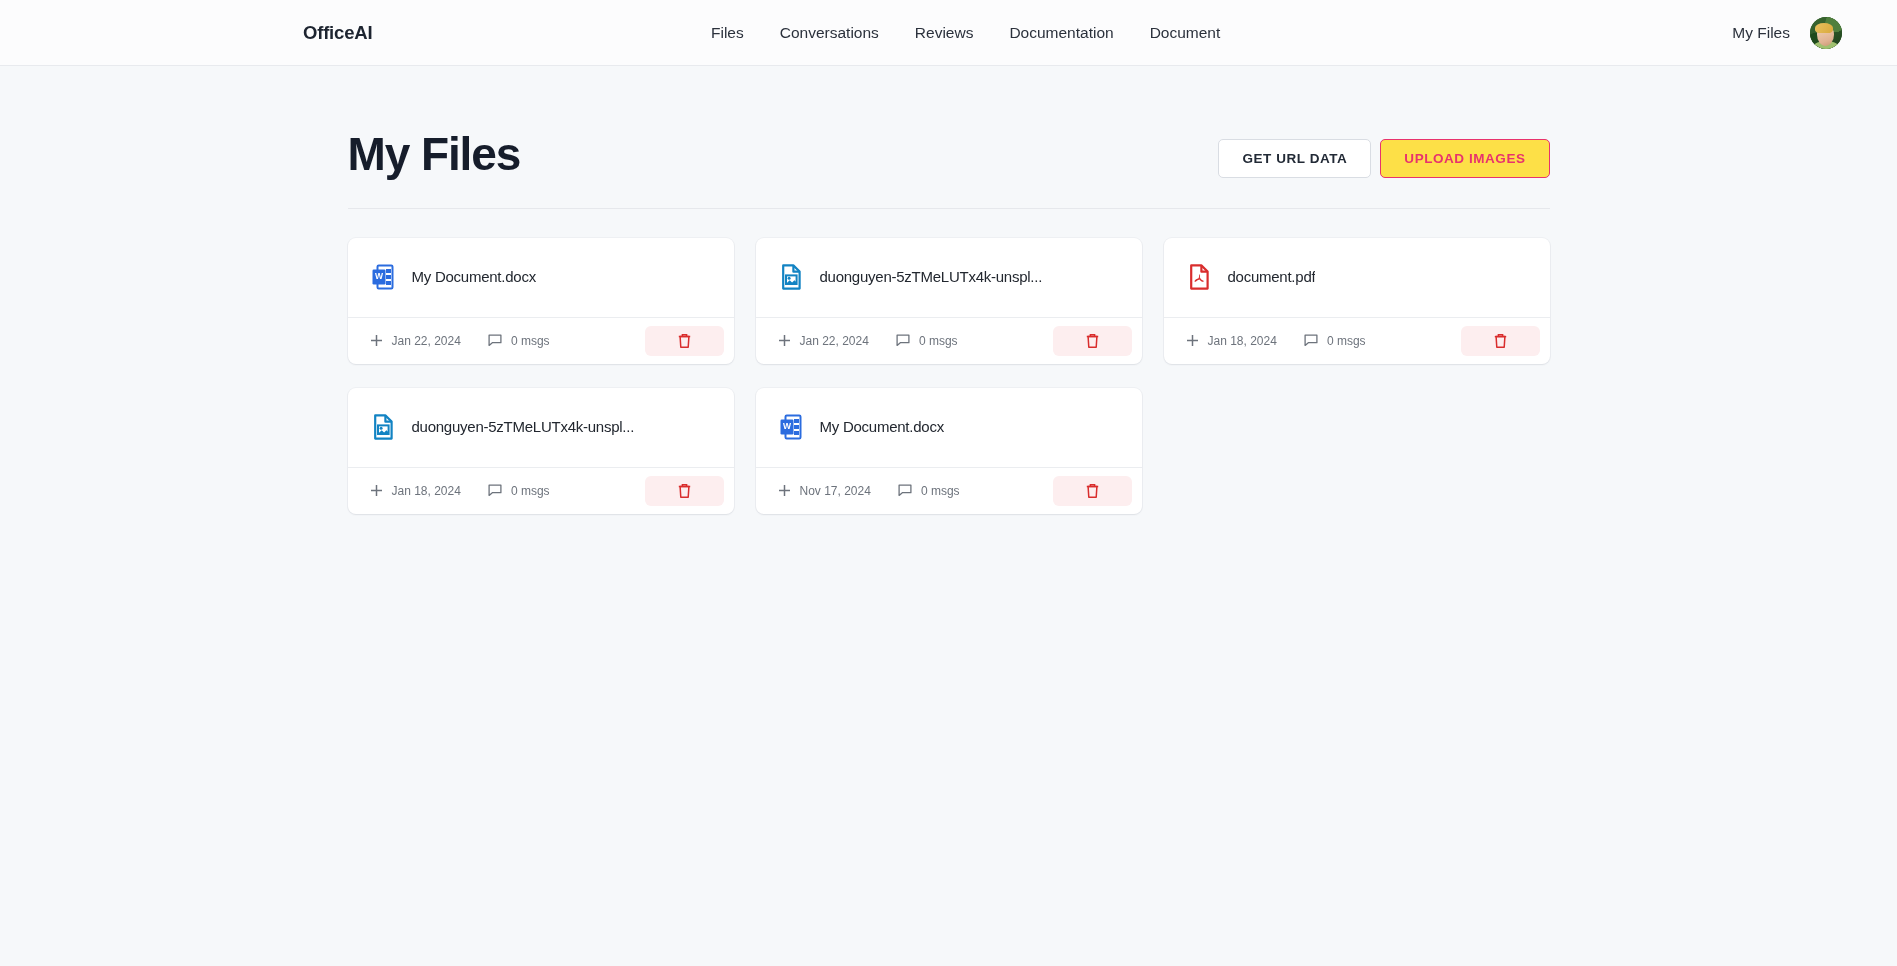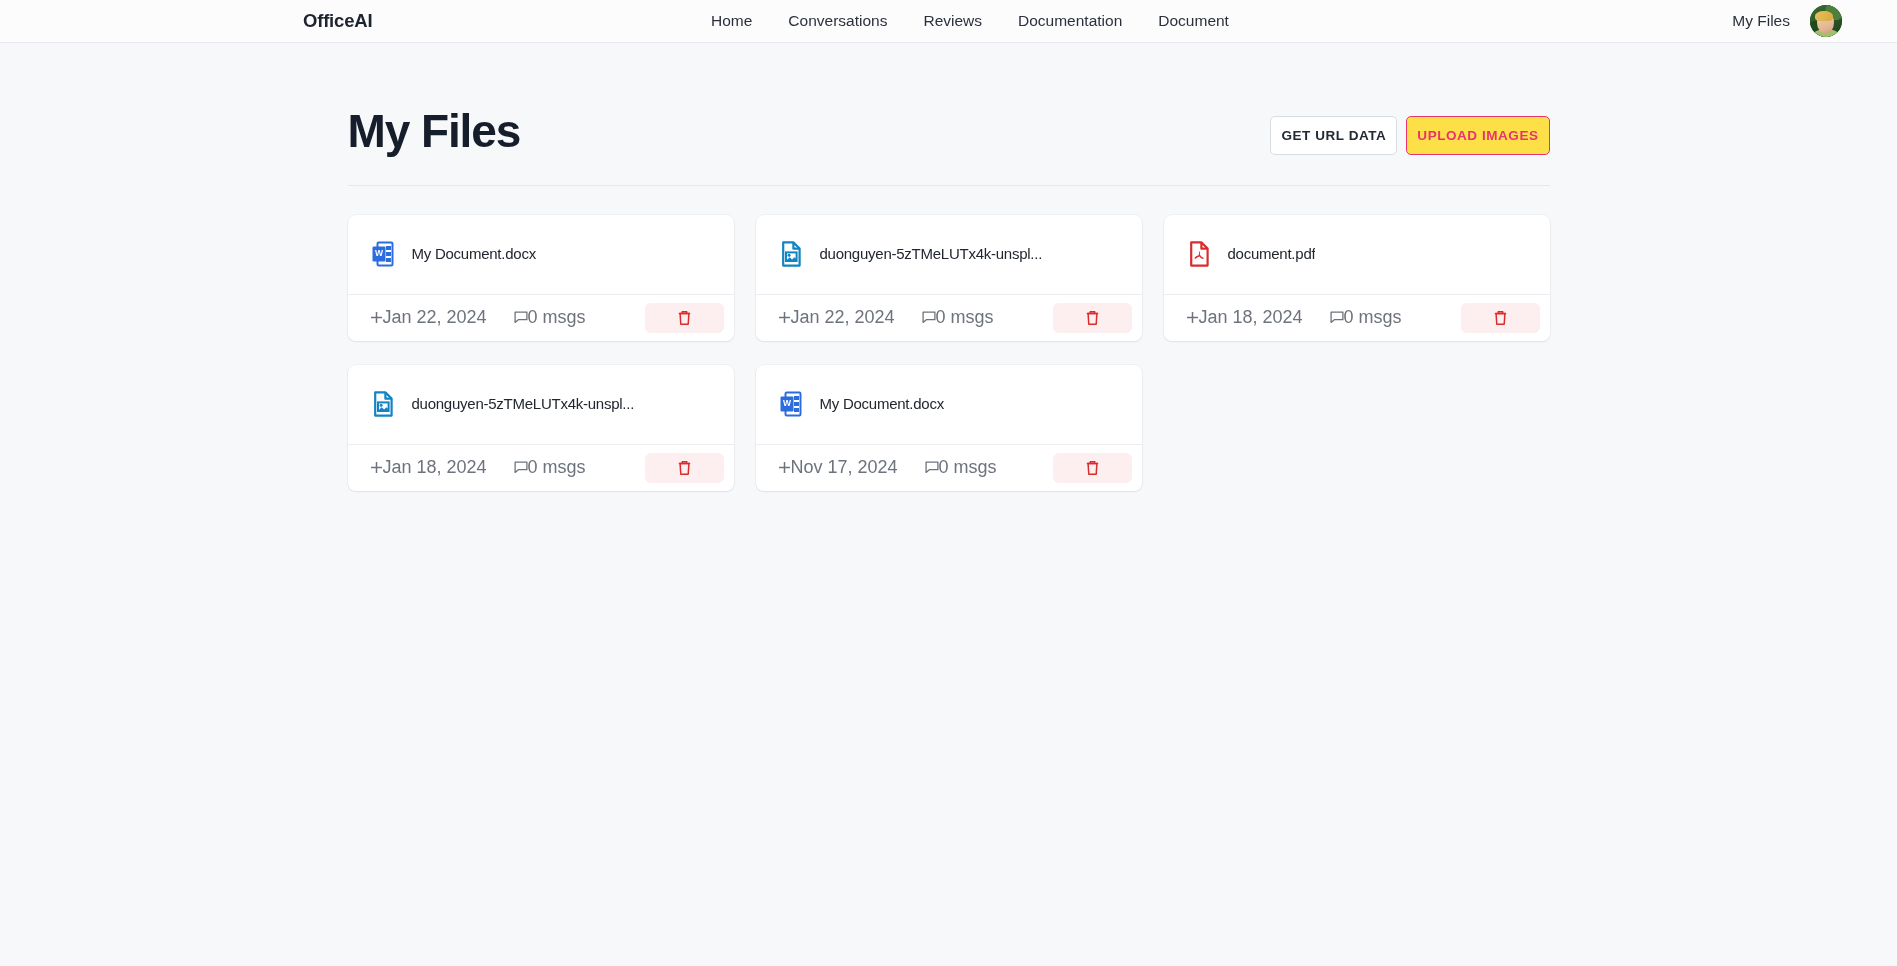--- a/index.html
+++ b/index.html
@@ -11,21 +11,21 @@
   }
   body {
     background: #f6f8fa;
     font-family: "Liberation Sans", sans-serif;
     color: #1c2331;
     -webkit-font-smoothing: antialiased;
   }
 
   
   .navbar {
-    height: 43px;
+    height: 66px;
     background: #fcfcfd;
     border-bottom: 1px solid #e8eaee;
     display: flex;
     align-items: center;
     position: relative;
   }
   .brand {
     position: absolute;
     left: 303px;
     font-size: 18.5px;
@@ -128,21 +128,21 @@
     align-items: center;
     gap: 9px;
     padding-top: 8px;
   }
   .btn {
     font-family: "Liberation Sans", sans-serif;
     font-size: 13.5px;
     font-weight: 700;
     letter-spacing: 0.55px;
     border-radius: 5px;
-    padding: 12px 10px;
+    padding: 12px 23px;
     cursor: pointer;
     white-space: nowrap;
     line-height: 1;
   }
   .btn-default {
     background: #ffffff;
     border: 1px solid #d9dde3;
     color: #222a36;
   }
   .btn-outline-pink {
@@ -196,21 +196,22 @@
     border-top: 1px solid #ebedf0;
     display: flex;
     align-items: center;
     gap: 0;
     padding: 8px 10px 8px 22px;
     min-height: 45px;
   }
   .meta {
     display: flex;
     align-items: center;
-    font-size: 18px;
+    gap: 9px;
+    font-size: 12px;
     color: #6d737c;
     white-space: nowrap;
   }
   .meta.msgs { margin-left: 27px; }
   .meta-ico { display:block; flex:none; }
   .del-btn {
     margin-left: auto;
     background: #fdeeef;
     border: none;
     border-radius: 6px;
@@ -222,21 +223,21 @@
     cursor: pointer;
   }
 </style>
 </head>
 <body>
 
 <div class="navbar">
   <div class="brand">OfficeAI</div>
 
   <nav class="nav-links">
-    <a class="nav-link">Home</a>
+    <a class="nav-link">Files</a>
     <a class="nav-link">Conversations</a>
     <a class="nav-link">Reviews</a>
     <a class="nav-link">Documentation</a>
     <a class="nav-link">Document</a>
   </nav>
 
   <div class="nav-right">
     <a class="nav-myfiles">My Files</a>
     <div class="avatar">
       <div class="av-bg"></div>

